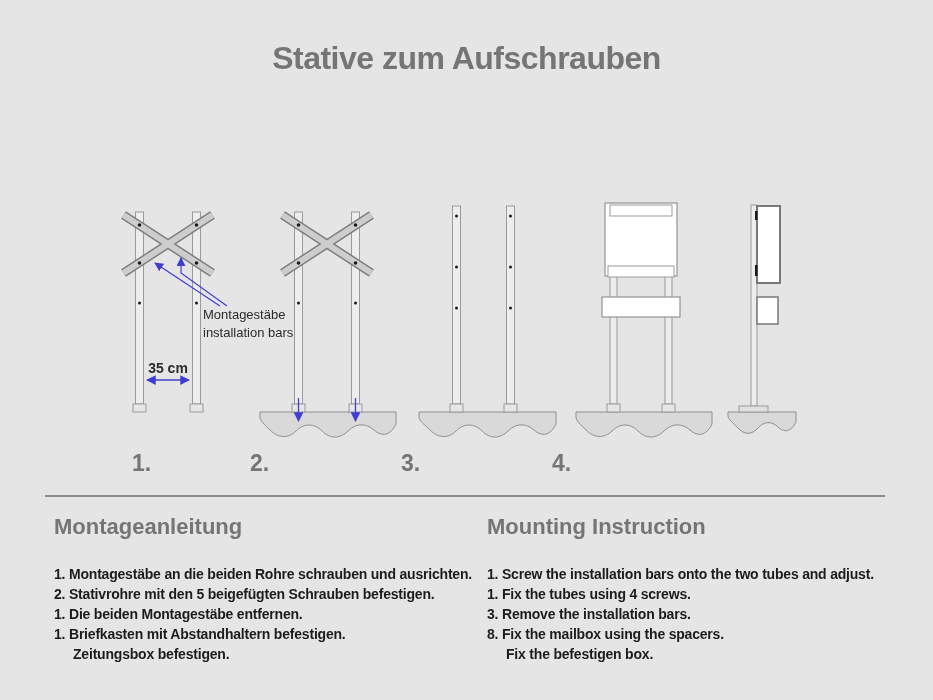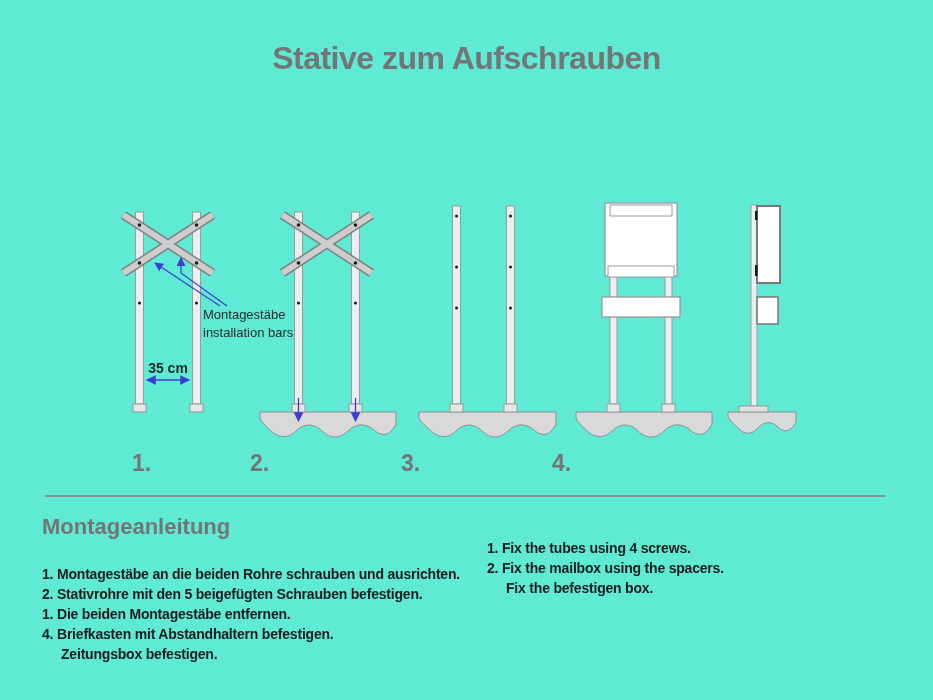--- a/index.html
+++ b/index.html
@@ -1,27 +1,27 @@
 <!DOCTYPE html>
 <html><head>
 <meta charset="utf-8">
 <style>
   html,body{margin:0;padding:0;background:#ffffff;}
-  #page{position:relative;width:933px;height:700px;background:#5eead4;overflow:hidden;
+  #page{position:relative;width:933px;height:700px;background:#e5e5e5;overflow:hidden;
         font-family:"Liberation Sans", sans-serif;}
   .title{position:absolute;top:40px;left:0;width:933px;text-align:center;
          font-size:32px;font-weight:bold;color:#757575;letter-spacing:-0.5px;}
   .stepnum{position:absolute;font-size:23px;font-weight:bold;color:#757575;}
   #step1{left:132px;top:450px;}
   #step2{left:250px;top:450px;}
   #step3{left:401px;top:450px;}
   #step4{left:552px;top:450px;}
   .divider{position:absolute;left:45px;top:495px;width:840px;height:2px;background:#8c8c8c;}
   .col{position:absolute;top:514px;width:420px;}
-  #col-de{left:42px;}
+  #col-de{left:54px;}
   #col-en{left:487px;}
   .col h2{margin:0;font-size:22px;font-weight:bold;color:#757575;}
   .items{margin-top:24px;font-weight:bold;}
   .item{font-size:14px;color:#1c1c1c;line-height:20px;letter-spacing:-0.2px;white-space:nowrap;}
   .item.cont{margin-left:19px;}
   svg{position:absolute;left:0;top:185px;}
   svg text{font-family:"Liberation Sans", sans-serif;}
   .figlabel{font-size:13px;fill:#2b2b2b;}
   .dimlabel{font-size:14px;font-weight:bold;fill:#2b2b2b;}
 </style>
@@ -129,26 +129,29 @@
   <div class="stepnum" id="step4">4.</div>
 
   <div class="divider"></div>
 
   <div class="col" id="col-de">
     <h2>Montageanleitung</h2>
     <div class="items">
       <div class="item">1. Montagestäbe an die beiden Rohre schrauben und ausrichten.</div>
       <div class="item">2. Stativrohre mit den 5 beigefügten Schrauben befestigen.</div>
       <div class="item">1. Die beiden Montagestäbe entfernen.</div>
-      <div class="item">4. Briefkasten mit Abstandhaltern befestigen.</div>
+      <div class="item">1. Briefkasten mit Abstandhaltern befestigen.</div>
       <div class="item cont">Zeitungsbox befestigen.</div>
     </div>
   </div>
 
   <div class="col" id="col-en">
+    <h2>Mounting Instruction</h2>
     <div class="items">
+      <div class="item">1. Screw the installation bars onto the two tubes and adjust.</div>
       <div class="item">1. Fix the tubes using 4 screws.</div>
-      <div class="item">2. Fix the mailbox using the spacers.</div>
+      <div class="item">3. Remove the installation bars.</div>
+      <div class="item">8. Fix the mailbox using the spacers.</div>
       <div class="item cont">Fix the befestigen box.</div>
     </div>
   </div>
 
 </div>
 
 </body></html>

